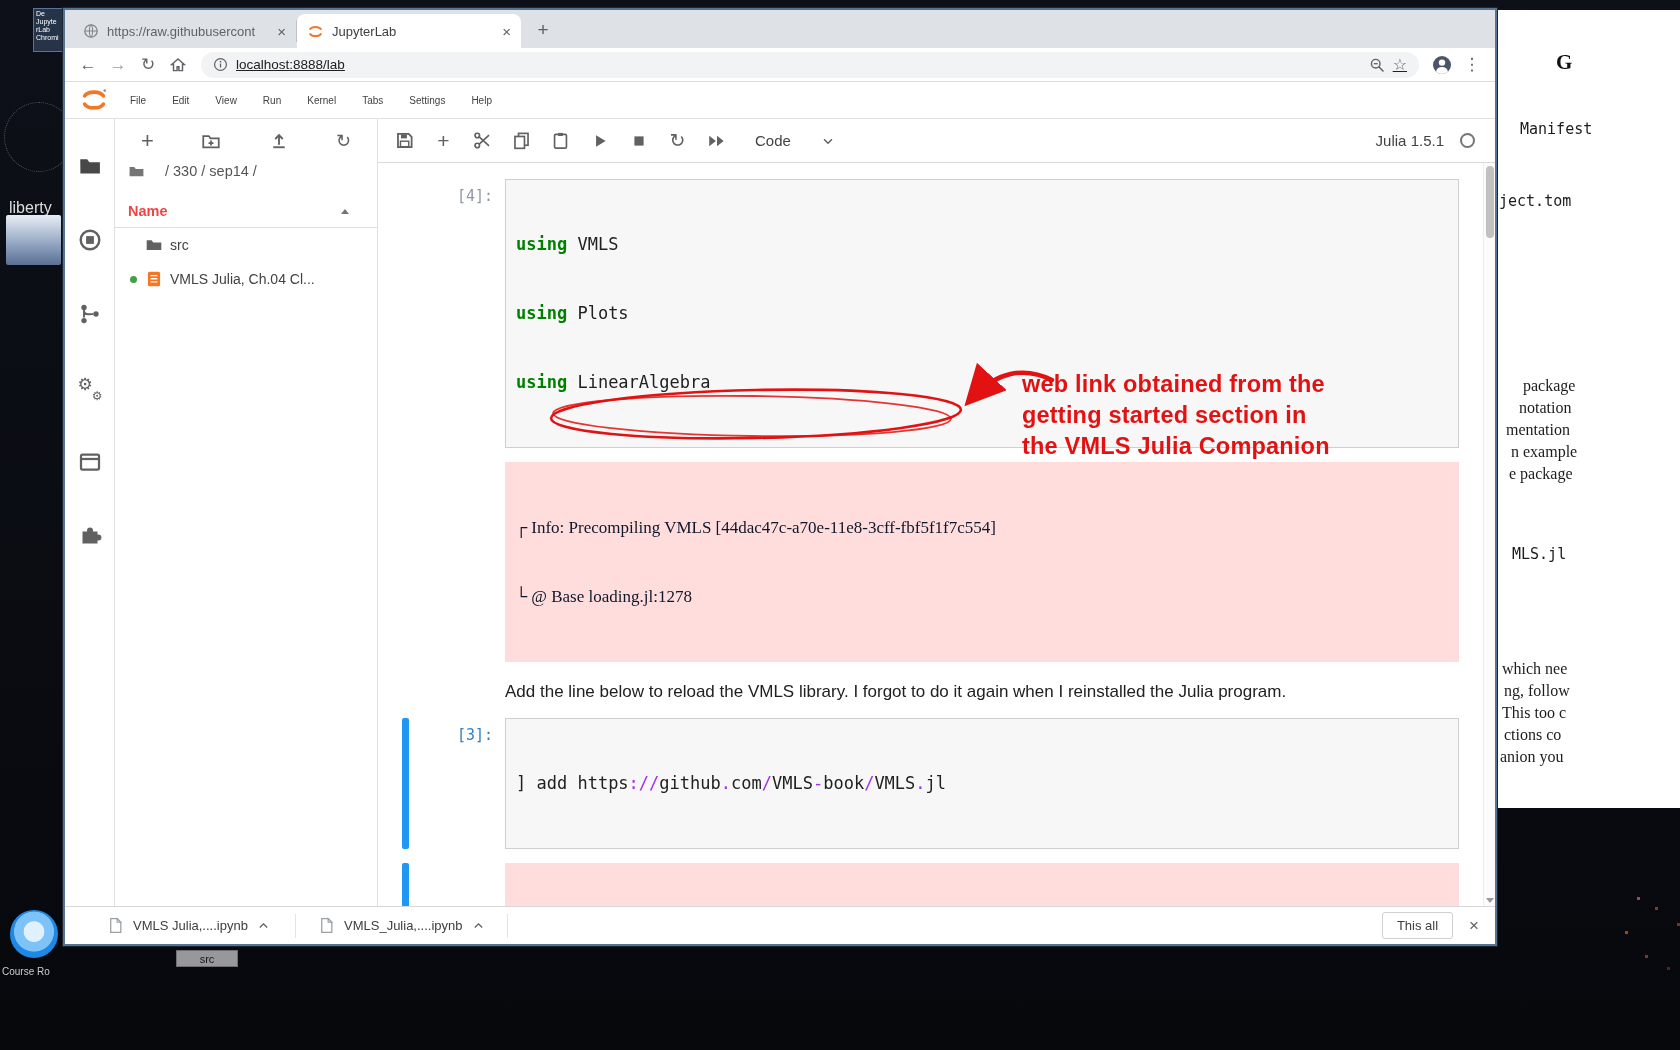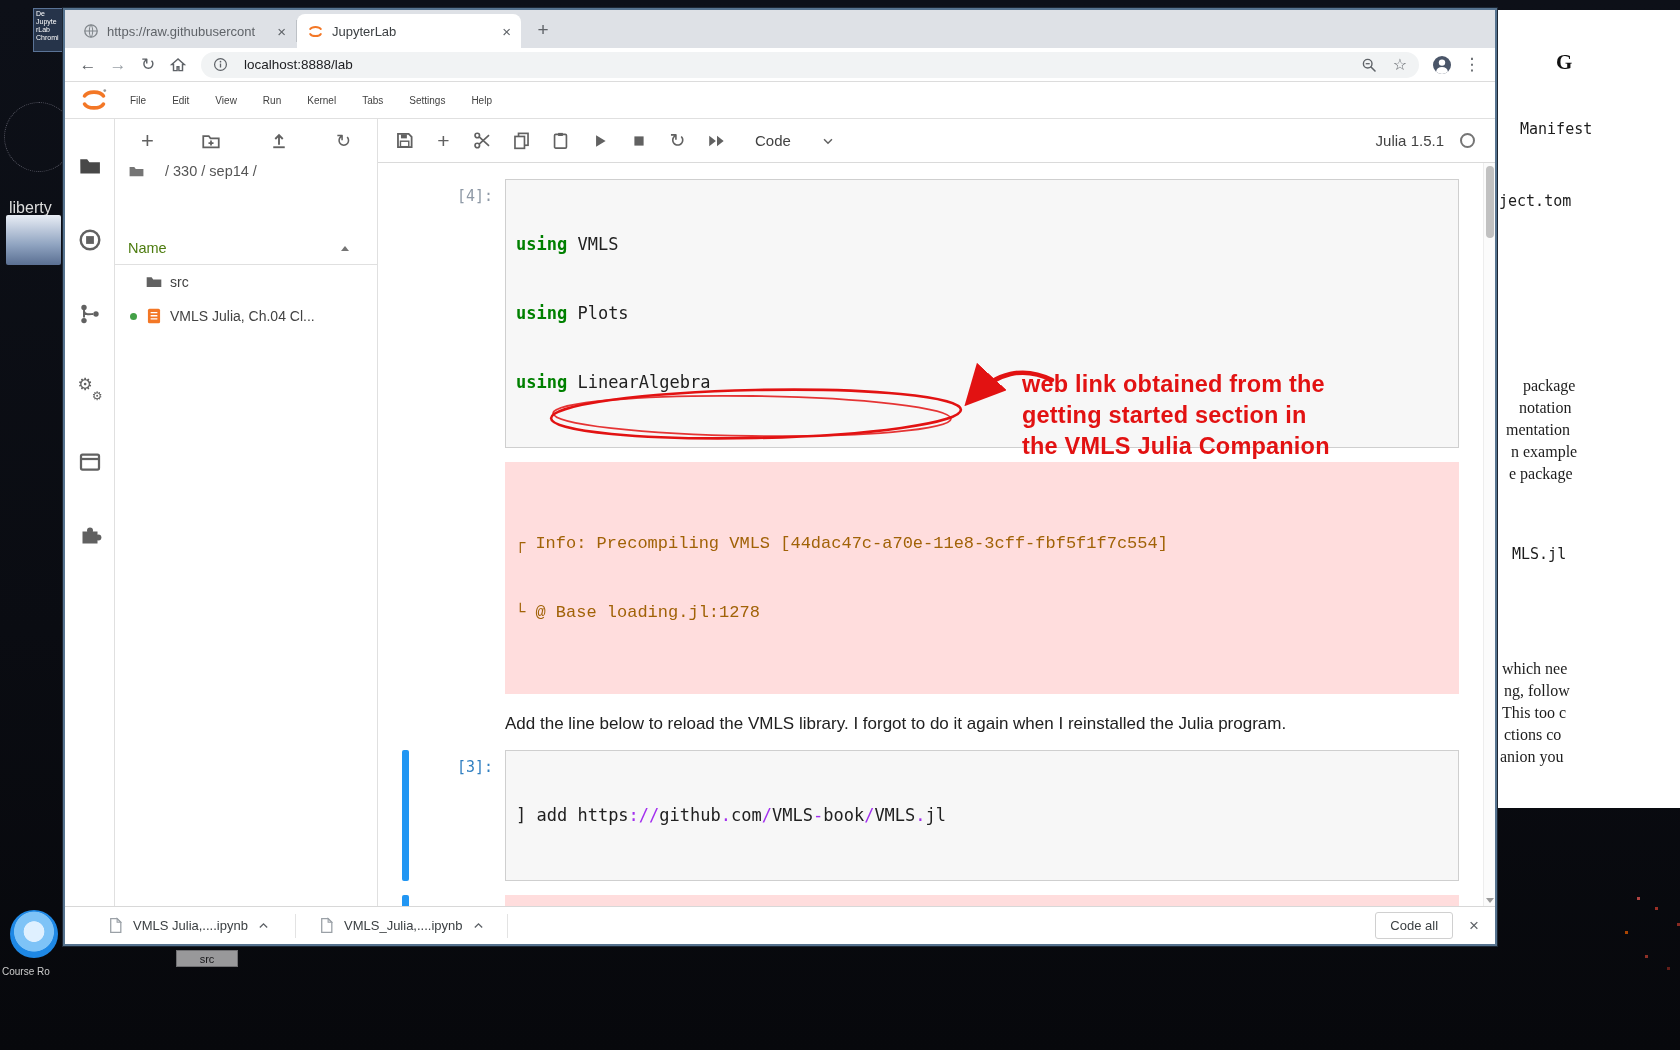--- a/index.html
+++ b/index.html
@@ -32,37 +32,37 @@
   .tabstrip { height:38px; background:#dee1e6; display:flex; align-items:flex-end; padding-left:8px; flex:none; }
   .tab { width:224px; height:34px; display:flex; align-items:center; gap:8px; padding:0 10px; font-size:13px; color:#5f6368; position:relative; }
   .tab.inactive { border-right:1px solid #bdc1c6; height:22px; margin-bottom:6px; }
   .tab.active { background:#fff; border-radius:8px 8px 0 0; color:#3c4043; height:34px; margin-bottom:0; }
   .tab .title { flex:1; white-space:nowrap; overflow:hidden; text-overflow:ellipsis; }
   .tab .close { font-size:15px; color:#5f6368; }
   .newtab { width:28px; height:28px; margin:0 0 4px 8px; display:flex; align-items:center; justify-content:center; font-size:19px; color:#5f6368; }
 
   .navbar { height:34px; background:#fff; display:flex; align-items:center; padding:0 10px; gap:4px; border-bottom:1px solid #dcdcdc; flex:none; }
   .navbtn { width:26px; height:26px; display:flex; align-items:center; justify-content:center; font-size:17px; color:#5f6368; flex:none; }
-  .urlbar { flex:1; height:26px; margin:0 6px; background:#f1f3f4; border-radius:13px; display:flex; align-items:center; padding:0 12px; gap:16px; font-size:13.5px; color:#202124; min-width:0; }
+  .urlbar { flex:1; height:26px; margin:0 6px; background:#f1f3f4; border-radius:13px; display:flex; align-items:center; padding:0 12px; gap:8px; font-size:13.5px; color:#202124; min-width:0;text-decoration:underline; }
   .urlbar .spacer { flex:1; }
 
   
   .jl { flex:1; background:#fff; display:flex; flex-direction:column; min-height:0; }
   .menubar { height:37px; display:flex; align-items:center; border-bottom:1px solid #e0e0e0; padding-left:8px; flex:none; }
   .logo { width:30px; height:30px; margin:0 8px 0 6px; }
   .menuitem { padding:0 13px; font-size:10px; color:#424242; }
 
   .jlbody { flex:1; display:flex; min-height:0; }
   .activity { width:50px; border-right:1px solid #e0e0e0; display:flex; flex-direction:column; align-items:center; padding-top:10px; flex:none; }
   .act { height:74px; width:50px; display:flex; align-items:center; justify-content:center; color:#616161; }
 
   .fb { width:263px; border-right:1px solid #e0e0e0; display:flex; flex-direction:column; font-size:14px; flex:none; }
   .fb-toolbar { height:44px; display:flex; align-items:center; justify-content:space-between; padding:0 26px; color:#616161; }
   .crumbs { height:32px; display:flex; gap:20px; padding:0 13px; color:#555; font-size:14.5px; }
-  .fb-head { height:33px; display:flex; align-items:center; padding:0 13px; border-bottom:1px solid #e0e0e0; font-weight:normal; color:#4d7c0f; position:relative; font-size:14.5px;margin-top:37px; }
+  .fb-head { height:33px; display:flex; align-items:center; padding:0 13px; border-bottom:1px solid #e0e0e0; font-weight:bold; color:#ef4444; position:relative; font-size:14.5px; }
   .sortcaret { position:absolute; right:28px; top:14px; width:0; height:0; border-left:4px solid transparent; border-right:4px solid transparent; border-bottom:5px solid #757575; }
   .fbrow { height:34px; display:flex; align-items:center; gap:7px; padding:0 13px; color:#424242; }
   .dotcol { width:10px; display:flex; align-items:center; justify-content:center; flex:none; }
   .rundot { width:7px; height:7px; border-radius:50%; background:#43a047; }
   .fbname { white-space:nowrap; overflow:hidden; text-overflow:ellipsis; }
 
   .main { flex:1; display:flex; flex-direction:column; min-width:0; position:relative; }
   .nbtoolbar { height:44px; border-bottom:1px solid #dadada; display:flex; align-items:center; padding:0 10px; gap:6px; flex:none; }
   .tbtn { width:33px; height:30px; display:flex; align-items:center; justify-content:center; color:#616161; font-size:17px; flex:none; }
   .celltype { display:flex; align-items:center; gap:30px; margin-left:16px; font-size:15px; color:#424242; }
@@ -74,21 +74,21 @@
   .thumb { position:absolute; top:3px; left:2px; width:8px; height:72px; background:#c1c1c1; border-radius:4px; }
   .sbarrow { position:absolute; bottom:3px; left:2px; width:0; height:0; border-left:4px solid transparent; border-right:4px solid transparent; border-top:5px solid #9a9a9a; }
 
   .cellrow { display:flex; }
   .collapser { width:7px; margin-left:24px; border-radius:2px; background:transparent; align-self:stretch; flex:none; }
   .collapser.blue { background:#2196f3; }
   .prompt { width:96px; padding-right:12px; text-align:right; font-family:"DejaVu Sans Mono",monospace; font-size:15px; color:#8e99a6; padding-top:8px; flex:none; }
   .prompt.blue { color:#307fc1; }
   .cellmain { flex:1; margin-right:24px; min-width:0; }
   .codebox { background:#f7f7f7; border:1px solid #cfcfcf; padding:7px 10px; font-family:"DejaVu Sans Mono",monospace; font-size:17px; line-height:23px; white-space:pre; color:#212121; }
-  .outbox { background:#ffdddd; padding:24px 10px; font-family:Liberation Mono, monospace; font-size:17px; line-height:23px; white-space:pre; color:#a16207; }
+  .outbox { background:#ffdddd; padding:8px 10px; font-family:Liberation Serif, serif; font-size:17px; line-height:23px; white-space:pre; color:#0f172a; }
 
   .tok-kw { color:#008000; font-weight:bold; }
   .tok-op { color:#a22fee; }
 
   .mdtext { font-size:17px; color:#212121; padding-top:2px; }
 
   .mt14 { margin-top:0; margin-bottom:14px; }
   .mb18 { margin-bottom:18px; }
   .mb16 { margin-bottom:16px; }
 
@@ -469,21 +469,21 @@
               <path d="M3.5 1.5h6L13 5v9.5H3.5z" fill="#fff" stroke="#9aa0a6" stroke-width="1.2"></path>
               <path d="M9.5 1.5V5H13z" fill="#e8eaed" stroke="#9aa0a6" stroke-width="1"></path>
             </svg>
         </span>
         <span>VMLS_Julia,....ipynb</span>
         <svg width="13" height="13" viewBox="0 0 16 16">
             <path d="M3.5 10.5 8 6l4.5 4.5" fill="none" stroke="#5f6368" stroke-width="1.7"></path>
           </svg>
       </div>
       <div class="shelf-sep"></div>
-      <div class="showall">Code all</div>
+      <div class="showall">This all</div>
       <div class="shelf-close">×</div>
     </div>
 
   </div>
 
   <svg class="anno" width="1680" height="1050" viewBox="0 0 1680 1050">
     <defs>
       <marker id="ah" markerWidth="9" markerHeight="9" refX="6.5" refY="4.5" orient="auto">
         <path d="M0,0 L9,4.5 L0,9 z" fill="#e21212"></path>
       </marker>

